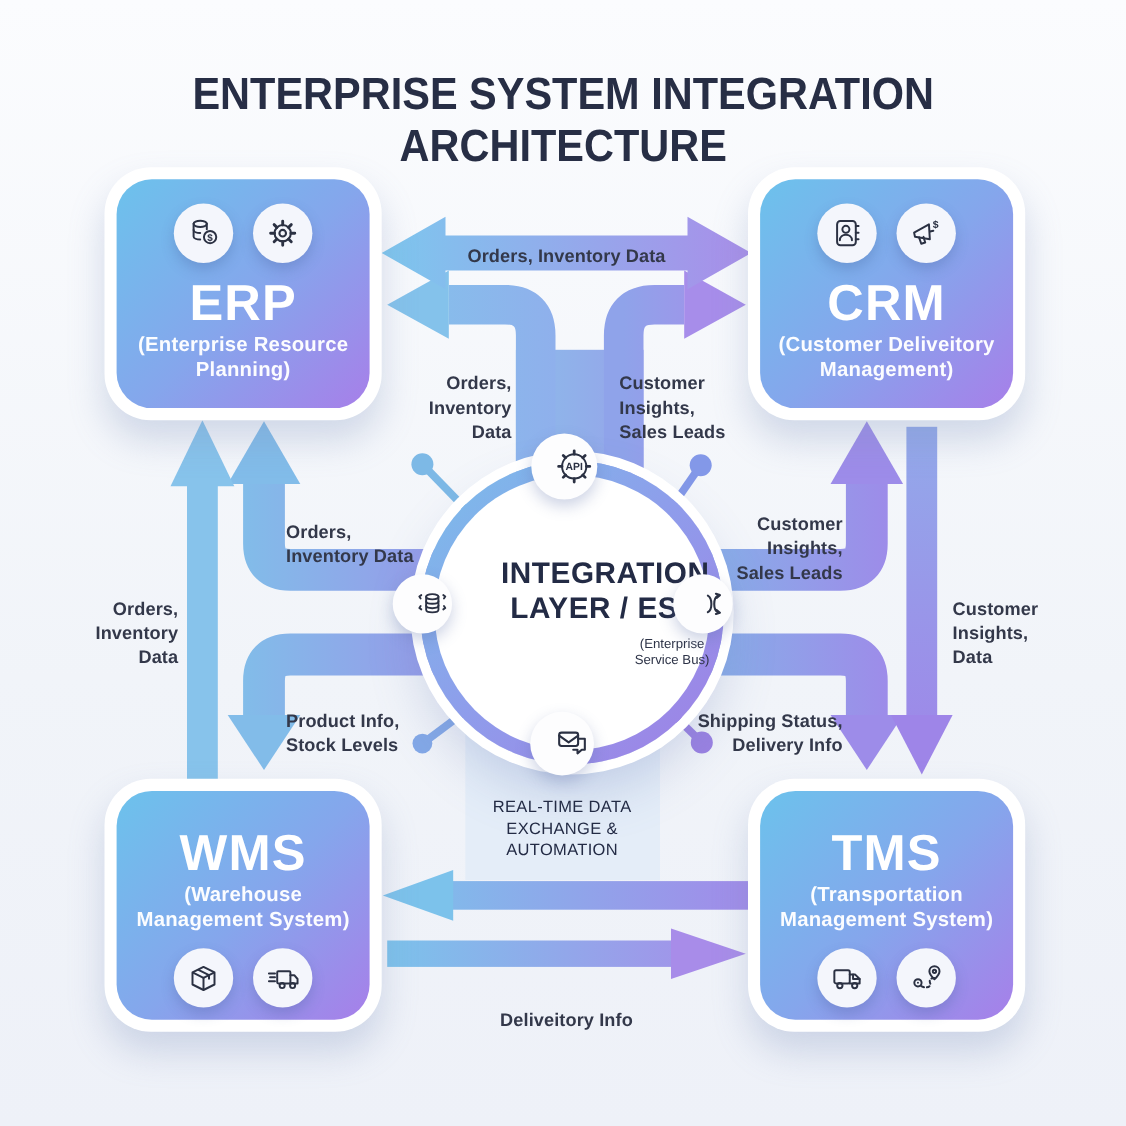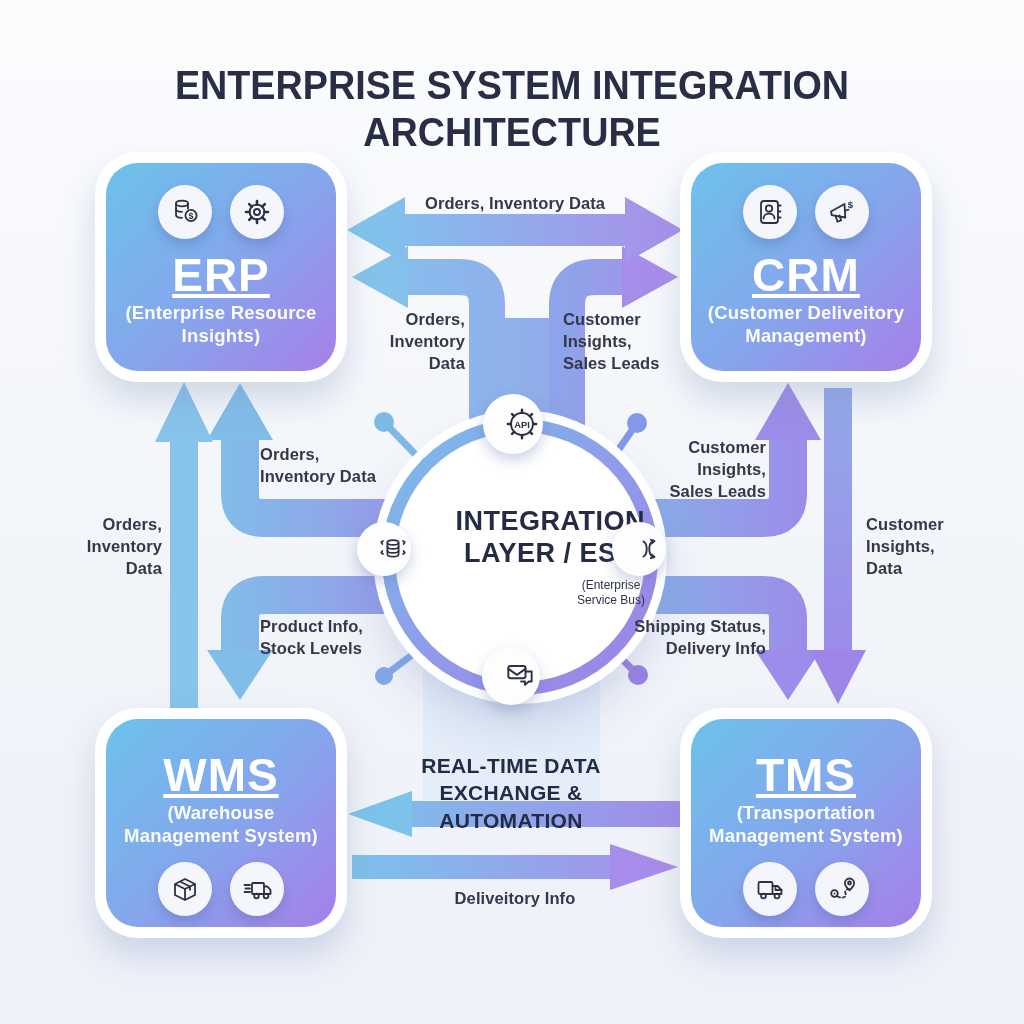--- a/index.html
+++ b/index.html
@@ -26,21 +26,21 @@
     background:linear-gradient(135deg,#6cc2ec 0%,#85a6ec 52%,#a77fe9 100%);
     display:flex;flex-direction:column;align-items:center;
   }
   .iconrow{display:flex;gap:18px;}
   .iconcircle{
     width:54px;height:54px;border-radius:50%;background:#f4f6fc;
     box-shadow:0 6px 12px rgba(70,90,150,.28);
     display:flex;align-items:center;justify-content:center;
   }
   .iconcircle svg{width:36px;height:36px;}
-  .abbr{color:#ffffff;font-size:46px;font-weight:700;letter-spacing:1px;line-height:1.05;text-decoration:underline;}
+  .abbr{color:#ffffff;font-size:46px;font-weight:700;letter-spacing:1px;line-height:1.05;}
   .full{
     color:rgba(255,255,255,.97);font-size:18.5px;font-weight:700;
     line-height:1.22;text-align:center;white-space:pre-line;letter-spacing:.2px;
   }
   .top-box .inner{padding-top:22px;}
   .top-box .iconrow{margin-bottom:12px;}
   .top-box .abbr{margin-bottom:3px;}
   .bot-box .inner{padding-top:32px;}
   .bot-box .abbr{margin-bottom:3px;}
   .bot-box .iconrow{margin-top:15px;}
@@ -58,28 +58,28 @@
   .hub-sub{margin-top:8px;font-size:12px;font-weight:400;color:#2e3448;line-height:1.25;white-space:pre-line;}
   
   .sat{
     border-radius:50%;background:#fdfdfe;
     box-shadow:0 6px 14px rgba(95,115,170,.32);
     display:flex;align-items:center;justify-content:flex-end;
   }
   
   .lbl{
     position:absolute;font-size:16.5px;font-weight:700;color:#33384a;
-    line-height:1.33;white-space:pre-line;letter-spacing:.1px;
+    line-height:1.33;white-space:pre-line;letter-spacing:.1px;margin-top:30px;
   }
   .ta-r{text-align:right;}
   .ta-c{text-align:center;}
   .banner{
     left:421px;top:724px;width:180px;text-align:center;
-    font-size:21px;font-weight:700;color:#232b45;line-height:1.3;
-    letter-spacing:.3px;white-space:pre-line;margin-top:28px;
+    font-size:15px;font-weight:400;color:#232b45;line-height:1.3;
+    letter-spacing:.3px;white-space:pre-line;
   }
   svg text{font-family:"Liberation Sans",sans-serif;}
 </style>
 </head>
 <body>
 
 <svg class="abs" width="1024" height="1024" viewBox="0 0 1024 1024" style="left:0;top:0;">
   <defs>
     <linearGradient id="gTop" gradientUnits="userSpaceOnUse" x1="347" y1="0" x2="683" y2="0">
       <stop offset="0" stop-color="#7dc7ee"></stop>
@@ -206,21 +206,21 @@
             <circle cx="18" cy="18" r="3"></circle>
           <g stroke-width="2.6">
             <path d="M18 7v3.6M18 25.4V29M7 18h3.6M25.4 18H29"></path>
             <path d="M10.2 10.2l2.5 2.5M23.3 12.7l2.5-2.5M10.2 25.8l2.5-2.5M23.3 23.3l2.5 2.5"></path>
           </g>
         </svg>
       </div>
     </div>
     <div class="abbr">ERP</div>
     <div class="full">(Enterprise Resource
-Insights)</div>
+Planning)</div>
   </div>
 </div>
 
 <div class="abs sysbox top-box" style="left:680px;top:152px;">
   <div class="inner">
     <div class="iconrow">
       <div class="iconcircle">
         <svg viewBox="0 0 36 36" fill="none" stroke="#2b3143" stroke-width="1.8" stroke-linecap="round" stroke-linejoin="round">
           <rect x="9" y="7" width="17" height="22" rx="3"></rect>
           <path d="M26 11.5h2.5M26 17.5h2.5M26 23.5h2.5"></path>

